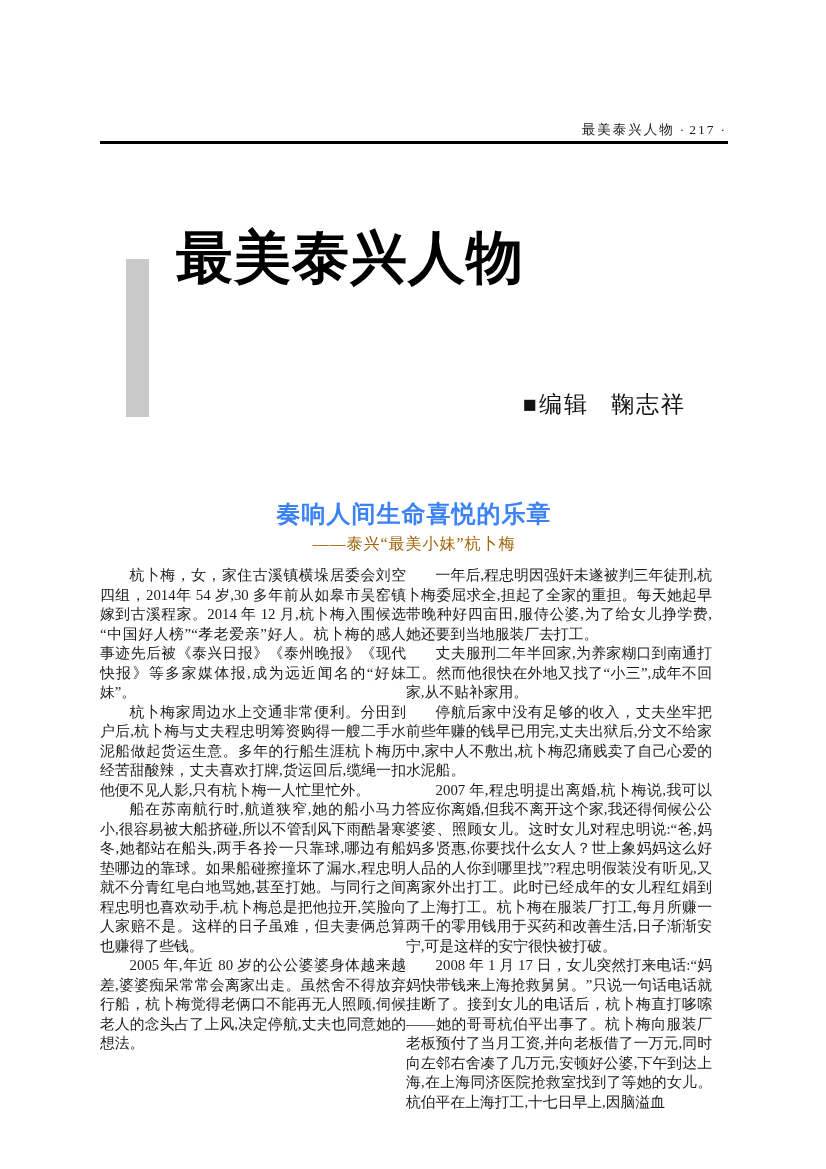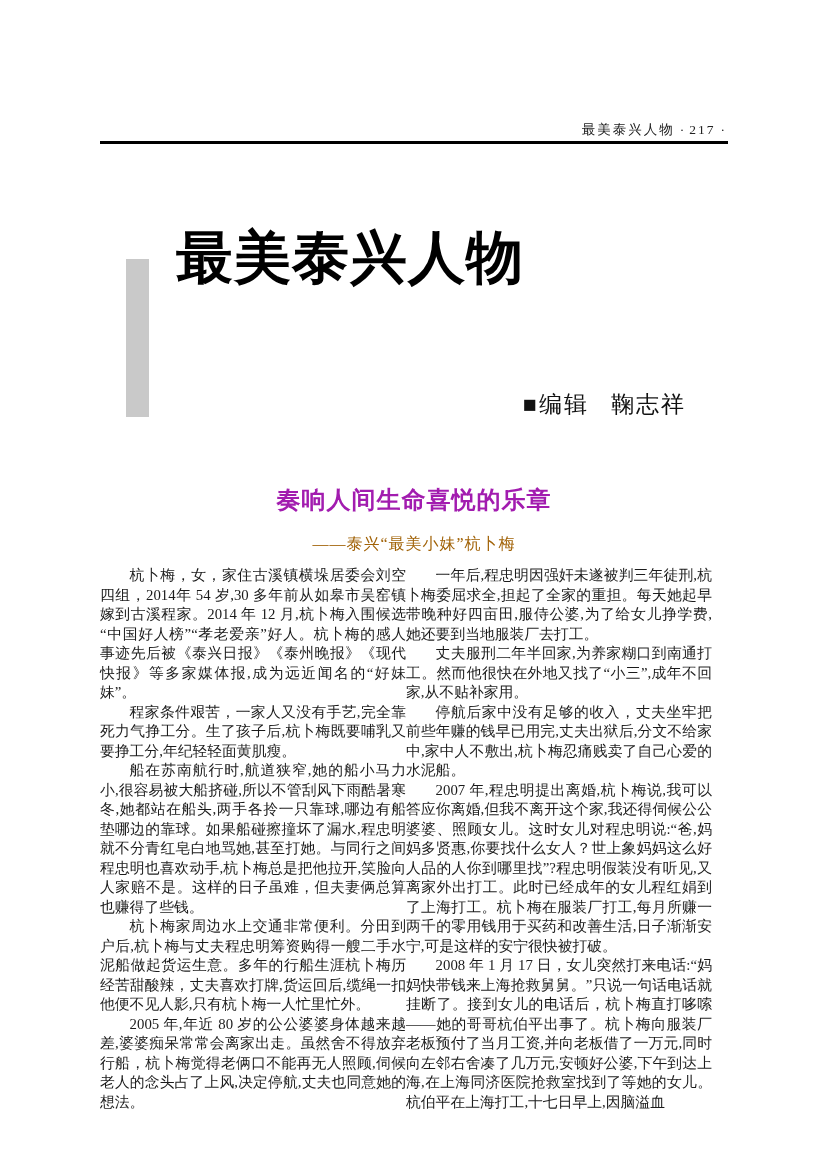--- a/index.html
+++ b/index.html
@@ -74,29 +74,29 @@
     color: #111;
     letter-spacing: 2px;
     white-space: nowrap;
   }
   .editor-line .marker { letter-spacing: 0; margin-right: 2px; }
   .editor-line .name { margin-left: 22px; }
 
   
   .article-title {
     position: absolute;
-    top: 484px;
+    top: 498px;
     left: 100px;
     width: 628px;
     text-align: center;
     font-family: "Liberation Sans", "DejaVu Sans", sans-serif;
     font-weight: bold;
     font-size: 24px;
     letter-spacing: 1px;
-    color: #a21caf;
+    color: #3b82f6;
   }
   .article-subtitle {
     position: absolute;
     top: 534px;
     left: 100px;
     width: 628px;
     text-align: center;
     font-size: 16px;
     letter-spacing: 1px;
     color: #a16207;
@@ -140,23 +140,22 @@
   <div class="editor-line">
     <span class="marker">■</span><span>编辑</span><span class="name">鞠志祥</span>
   </div>
 
   <h2 class="article-title" style="margin:0;">奏响人间生命喜悦的乐章</h2>
   <div class="article-subtitle">——泰兴“最美小妹”杭卜梅</div>
 
   <div class="article-body">
     <div class="col">
       <p>杭卜梅，女，家住古溪镇横垛居委会刘空四组，2014年 54 岁,30 多年前从如皋市吴窑镇嫁到古溪程家。2014 年 12 月,杭卜梅入围候选“中国好人榜”“孝老爱亲”好人。杭卜梅的感人事迹先后被《泰兴日报》《泰州晚报》《现代快报》等多家媒体报,成为远近闻名的“好妹妹”。</p>
-      <p>程家条件艰苦，一家人又没有手艺,完全靠死力气挣工分。生了孩子后,杭卜梅既要哺乳又要挣工分,年纪轻轻面黄肌瘦。</p>
+      <p>杭卜梅家周边水上交通非常便利。分田到户后,杭卜梅与丈夫程忠明筹资购得一艘二手水泥船做起货运生意。多年的行船生涯杭卜梅历经苦甜酸辣，丈夫喜欢打牌,货运回后,缆绳一扣他便不见人影,只有杭卜梅一人忙里忙外。</p>
       <p>船在苏南航行时,航道狭窄,她的船小马力小,很容易被大船挤碰,所以不管刮风下雨酷暑寒冬,她都站在船头,两手各拎一只靠球,哪边有船垫哪边的靠球。如果船碰擦撞坏了漏水,程忠明就不分青红皂白地骂她,甚至打她。与同行之间程忠明也喜欢动手,杭卜梅总是把他拉开,笑脸向人家赔不是。这样的日子虽难，但夫妻俩总算也赚得了些钱。</p>
-      <p>杭卜梅家周边水上交通非常便利。分田到户后,杭卜梅与丈夫程忠明筹资购得一艘二手水泥船做起货运生意。多年的行船生涯杭卜梅历经苦甜酸辣，丈夫喜欢打牌,货运回后,缆绳一扣他便不见人影,只有杭卜梅一人忙里忙外。</p>
       <p>2005 年,年近 80 岁的公公婆婆身体越来越差,婆婆痴呆常常会离家出走。虽然舍不得放弃行船，杭卜梅觉得老俩口不能再无人照顾,伺候老人的念头占了上风,决定停航,丈夫也同意她的想法。</p>
     </div>
     <div class="col">
       <p>一年后,程忠明因强奸未遂被判三年徒刑,杭卜梅委屈求全,担起了全家的重担。每天她起早带晚种好四亩田,服侍公婆,为了给女儿挣学费,她还要到当地服装厂去打工。</p>
       <p>丈夫服刑二年半回家,为养家糊口到南通打工。然而他很快在外地又找了“小三”,成年不回家,从不贴补家用。</p>
       <p>停航后家中没有足够的收入，丈夫坐牢把前些年赚的钱早已用完,丈夫出狱后,分文不给家中,家中人不敷出,杭卜梅忍痛贱卖了自己心爱的水泥船。</p>
       <p>2007 年,程忠明提出离婚,杭卜梅说,我可以答应你离婚,但我不离开这个家,我还得伺候公公婆婆、照顾女儿。这时女儿对程忠明说:“爸,妈妈多贤惠,你要找什么女人？世上象妈妈这么好人品的人你到哪里找”?程忠明假装没有听见,又离家外出打工。此时已经成年的女儿程红娟到了上海打工。杭卜梅在服装厂打工,每月所赚一两千的零用钱用于买药和改善生活,日子渐渐安宁,可是这样的安宁很快被打破。</p>
       <p>2008 年 1 月 17 日，女儿突然打来电话:“妈妈快带钱来上海抢救舅舅。”只说一句话电话就挂断了。接到女儿的电话后，杭卜梅直打哆嗦——她的哥哥杭伯平出事了。杭卜梅向服装厂老板预付了当月工资,并向老板借了一万元,同时向左邻右舍凑了几万元,安顿好公婆,下午到达上海,在上海同济医院抢救室找到了等她的女儿。杭伯平在上海打工,十七日早上,因脑溢血</p>
     </div>
   </div>

